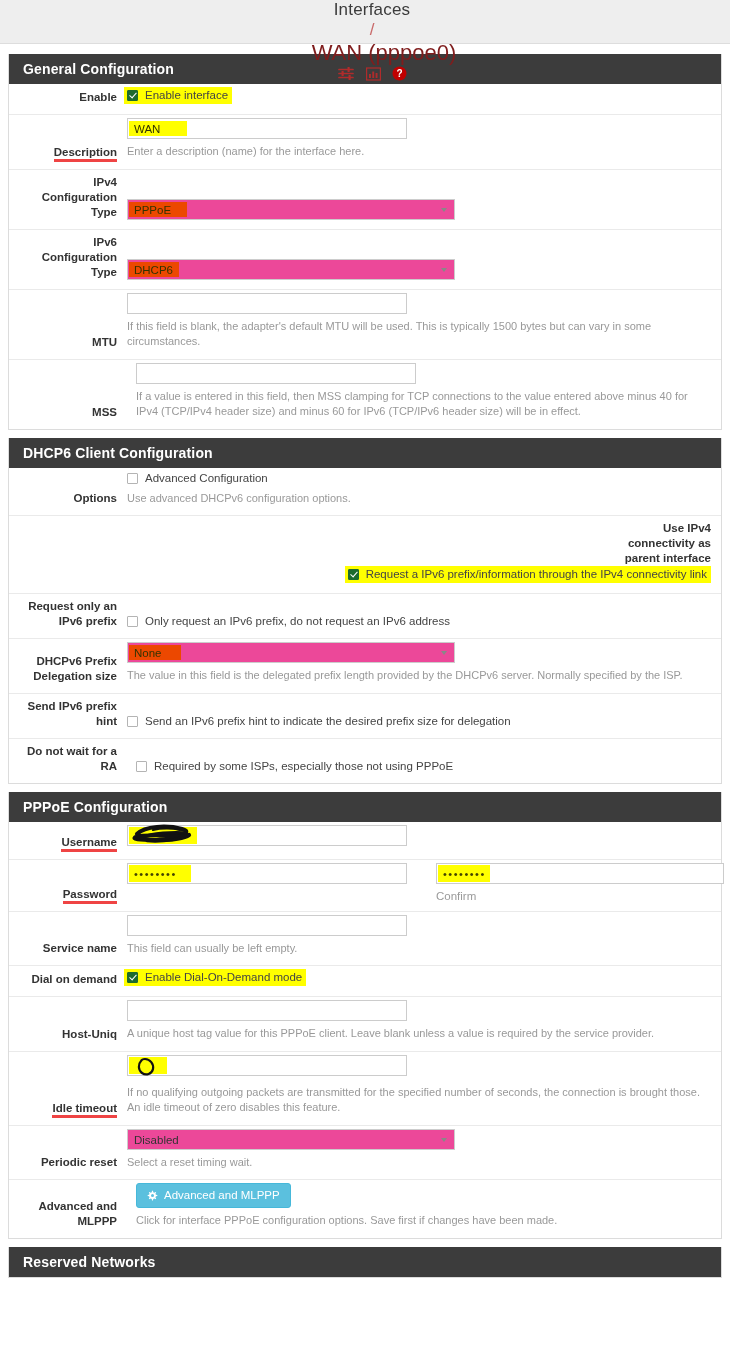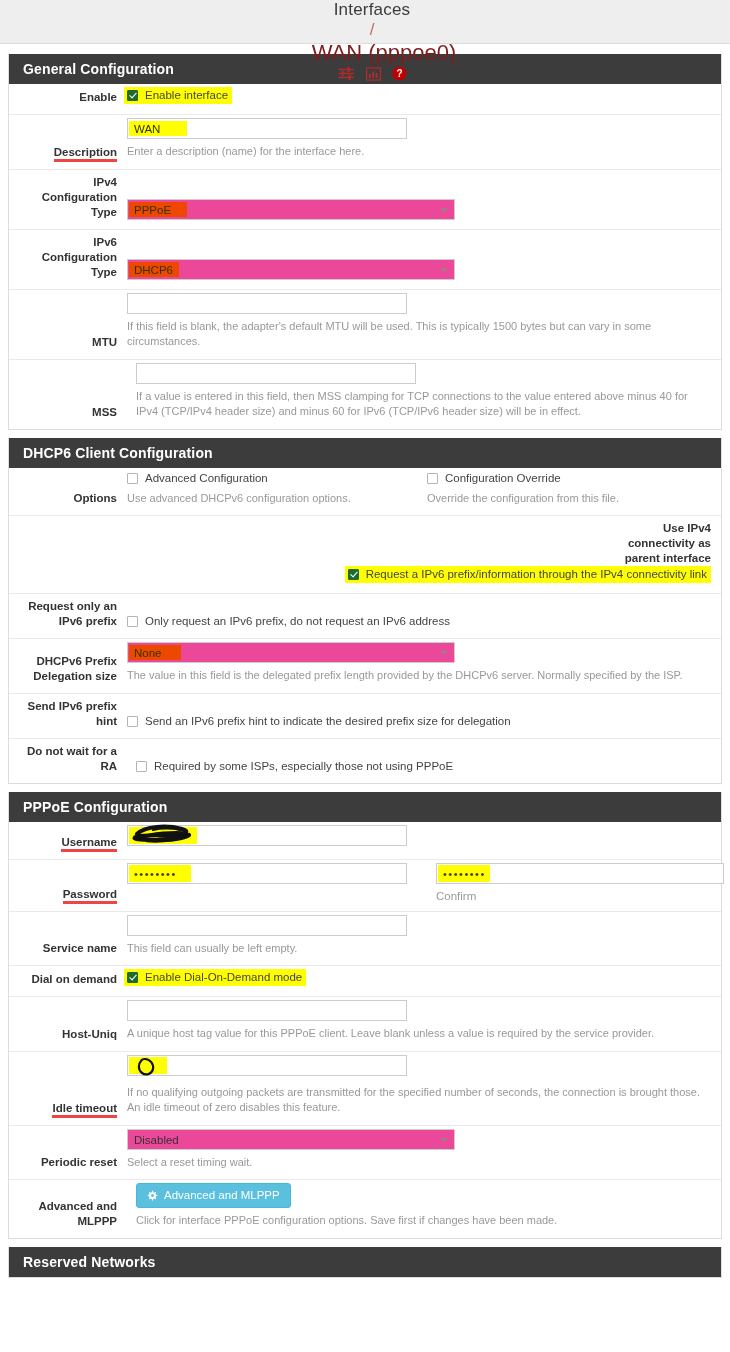--- a/index.html
+++ b/index.html
@@ -306,27 +306,20 @@
         <div class="lbl">Options</div>
         <div class="ctl">
           <div class="optcols">
             <div class="optcol">
               <span class="cbline">
                 <span class="cbox"></span>
                 <span class="cbtext">Advanced Configuration</span>
               </span>
               <div class="help">Use advanced DHCPv6 configuration options.</div>
             </div>
-            <div class="optcol">
-              <span class="cbline">
-                <span class="cbox"></span>
-                <span class="cbtext">Configuration Override</span>
-              </span>
-              <div class="help">Override the configuration from this file.</div>
-            </div>
           </div>
         </div>
       </div>
 
       <div class="row" style="min-height:60px;flex-direction:column;">
         <div class="lbl">Use IPv4 connectivity as parent interface</div>
         <div class="ctl">
           <span class="hl-wrap">
             <span class="cbline">
               <span class="cbox on-dark"></span>

